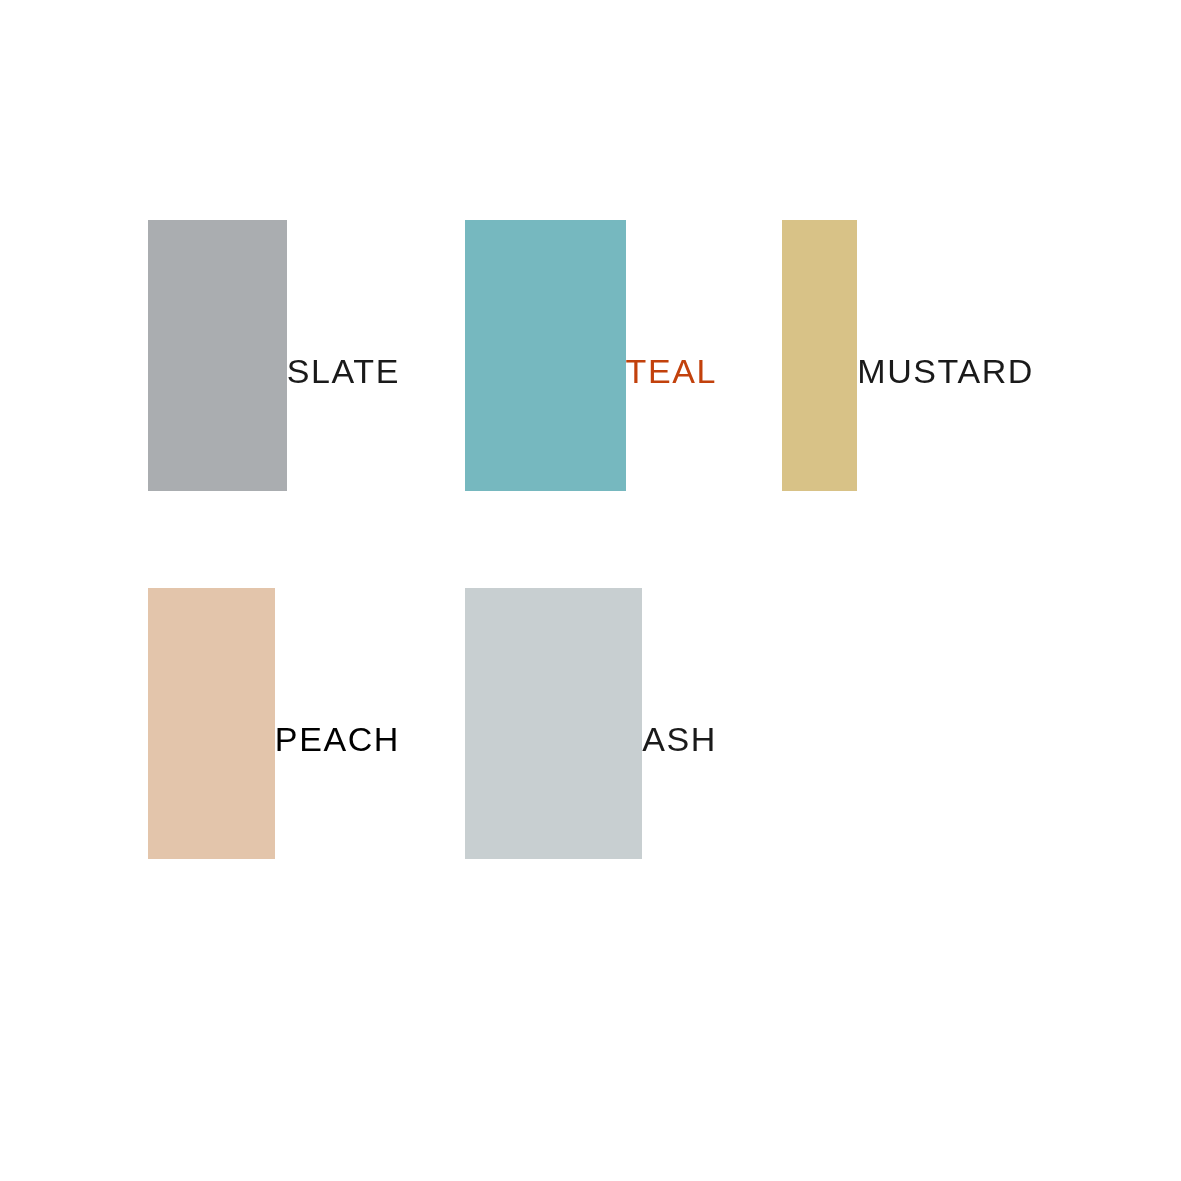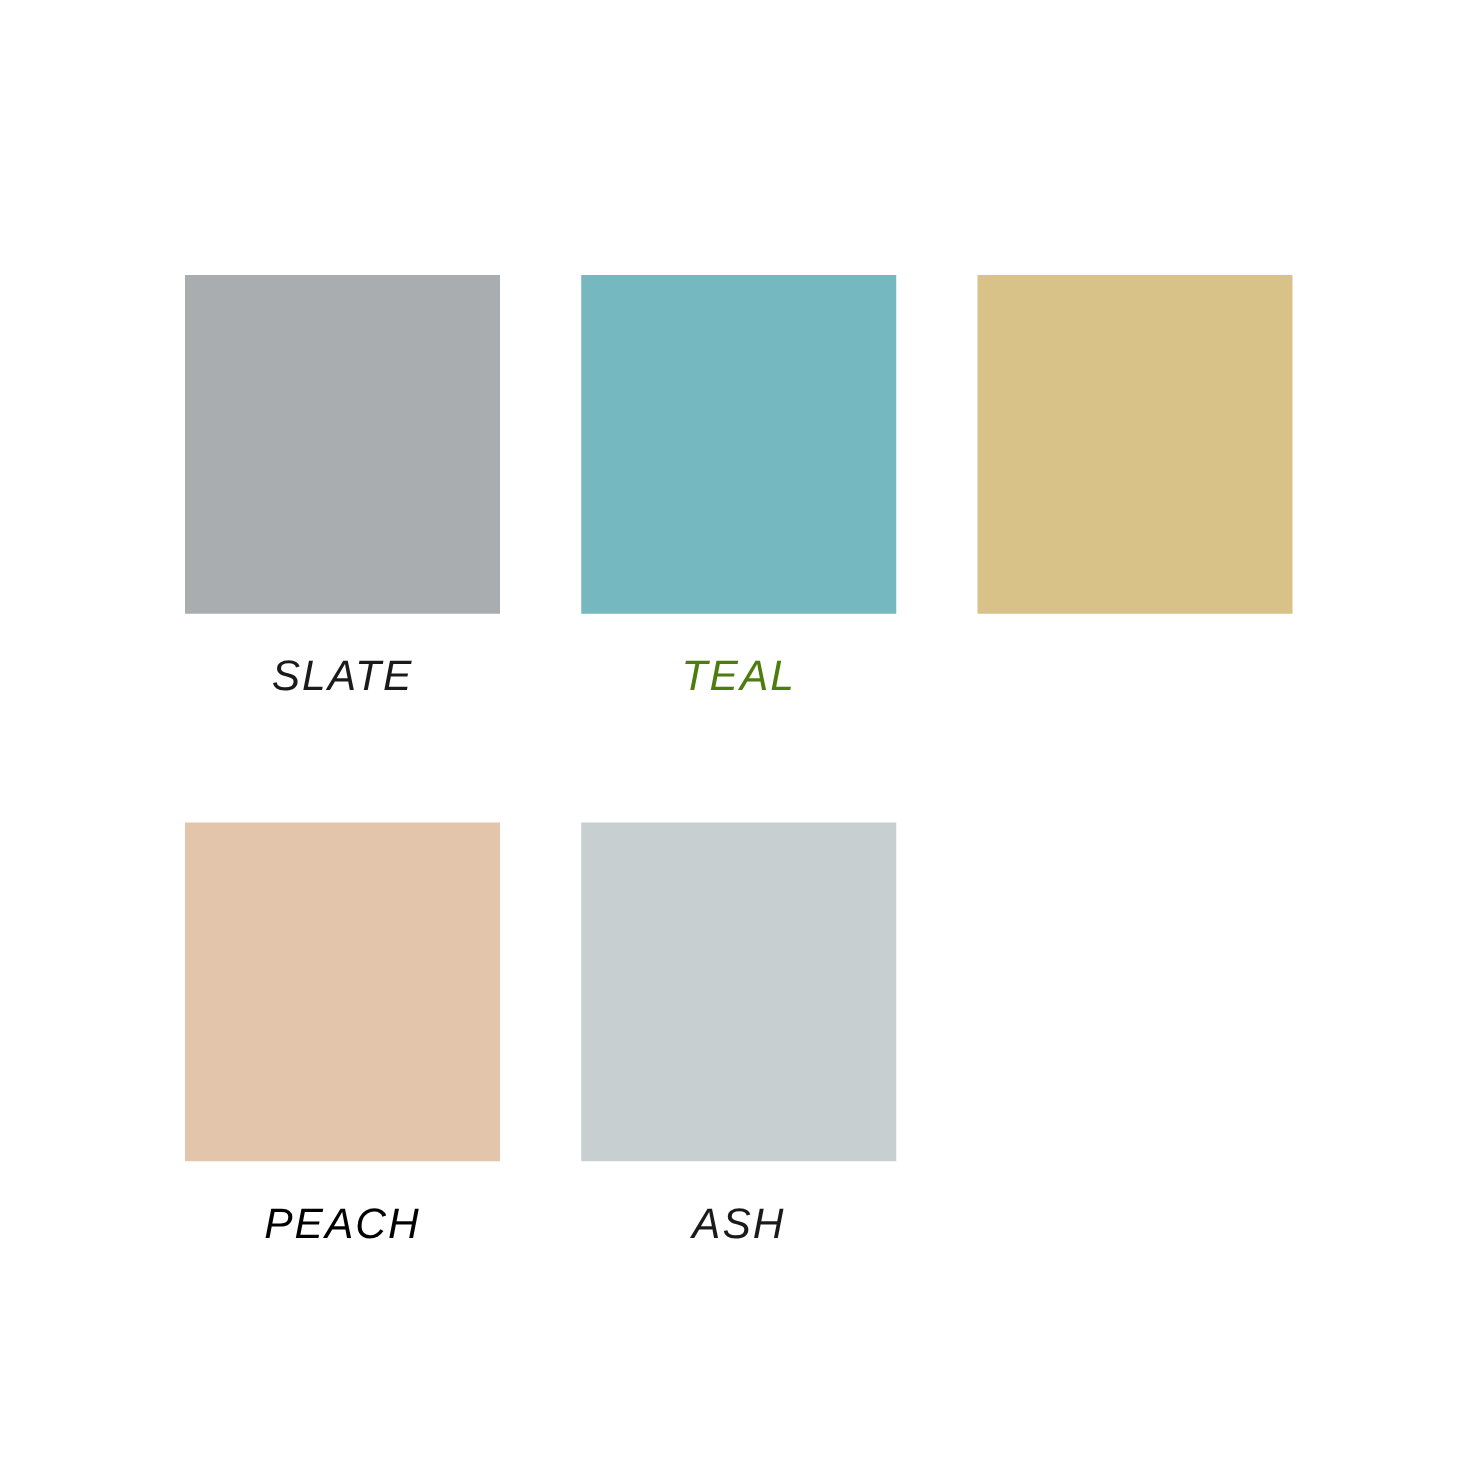--- a/index.html
+++ b/index.html
@@ -27,24 +27,23 @@
     top: 220px;
     width: 885px;
     display: grid;
     grid-template-columns: 252px 252px 252px;
     grid-template-rows: auto auto;
     column-gap: 65px;
     row-gap: 97px;
   }
   .swatch-cell {
     display: flex;
-    flex-direction: column;
+    flex-direction: row;
     align-items: center;
     width: 252px;
-    font-style: italic;
   }
   .swatch-chip {
     width: 252px;
     height: 271px;
     display: block;
   }
   .swatch-label {
     margin-top: 30px;
     font-family: "Liberation Sans", sans-serif;
     font-weight: 300;
@@ -64,25 +63,26 @@
 
   <div class="swatch-grid">
 
     <div class="swatch-cell">
       <div class="swatch-chip" style="background-color: rgb(170, 173, 176);"></div>
       <div class="swatch-label" style="color: rgb(26, 26, 26);">SLATE</div>
     </div>
 
     <div class="swatch-cell">
       <div class="swatch-chip" style="background-color: rgb(118, 184, 191);"></div>
-      <div class="swatch-label" style="color: #4d7c0f;">TEAL</div>
+      <div class="swatch-label" style="color: #c2410c;">TEAL</div>
     </div>
 
     <div class="swatch-cell">
       <div class="swatch-chip" style="background-color: rgb(216, 194, 135);"></div>
+      <div class="swatch-label" style="color: rgb(26, 26, 26);">MUSTARD</div>
     </div>
 
     <div class="swatch-cell">
       <div class="swatch-chip" style="background-color: rgb(227, 197, 171);"></div>
       <div class="swatch-label" style="color: #000000;">PEACH</div>
     </div>
 
     <div class="swatch-cell">
       <div class="swatch-chip" style="background-color: rgb(200, 207, 209);"></div>
       <div class="swatch-label" style="color: rgb(26, 26, 26); text-align: right;">ASH</div>

